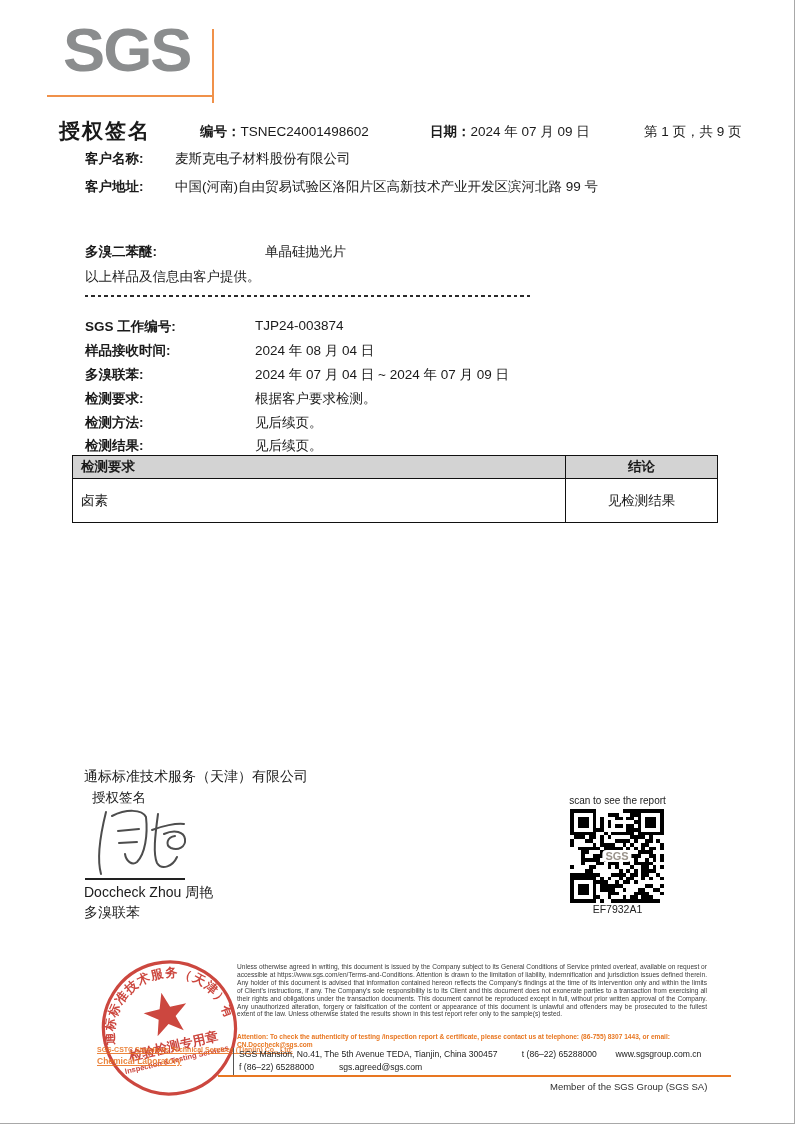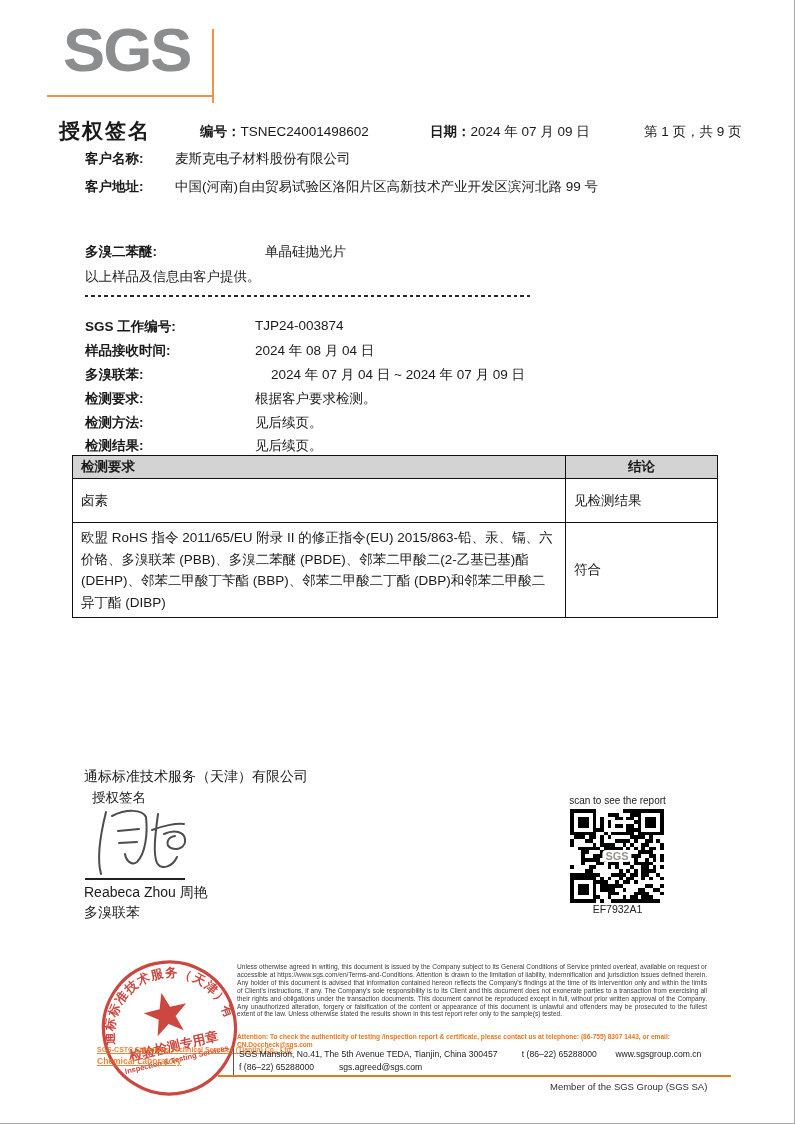--- a/index.html
+++ b/index.html
@@ -29,21 +29,21 @@
               background:repeating-linear-gradient(90deg,#2a2a2a 0 3.5px, transparent 3.5px 6.5px); }
 
   
   .rtable { position:absolute; left:72px; top:455px; width:646px; border-collapse:collapse;
             font-size:13.5px; }
   .rtable th, .rtable td { border:1.5px solid #111; padding:2px 8px; }
   .rtable th { background:#d3d3d3; font-weight:bold; height:23px; }
   .rtable th.c1 { text-align:left; }
   .rtable th.c2 { width:152px; }
   .rtable td.req { text-align:left; line-height:21.5px; padding:4px 8px; }
-  .rtable td.concl { text-align:left; }
+  .rtable td.concl { text-align:center; }
   .rtable tr.r1 td { height:44px; }
 
   
   .sig-company { position:absolute; left:84px; top:768px; font-size:14px; }
   .sig-auth { position:absolute; left:92px; top:789px; font-size:13.5px; }
   .sig-image { position:absolute; left:82px; top:800px; }
   .sig-line { position:absolute; left:85px; top:878px; width:100px; height:2px; background:#222; }
   .sig-name { position:absolute; left:84px; top:884px; font-size:14px; }
   .sig-role { position:absolute; left:84px; top:904px; font-size:14px; }
 
@@ -113,21 +113,21 @@
   <div class="row-abs" style="left:85px; top:318px;">
     <span class="lbl">SGS 工作编号:</span>
     <span style="position:absolute; left:170px; width:460px;">TJP24-003874</span>
   </div>
   <div class="row-abs" style="left:85px; top:342px;">
     <span class="lbl">样品接收时间:</span>
     <span style="position:absolute; left:170px; width:460px;">2024 年 08 月 04 日</span>
   </div>
   <div class="row-abs" style="left:85px; top:366px;">
     <span class="lbl">多溴联苯:</span>
-    <span style="position:absolute; left:186px; width:460px;">2024 年 07 月 04 日 ~ 2024 年 07 月 09 日</span>
+    <span style="position:absolute; left:170px; width:460px;">2024 年 07 月 04 日 ~ 2024 年 07 月 09 日</span>
   </div>
   <div class="row-abs" style="left:85px; top:390px;">
     <span class="lbl">检测要求:</span>
     <span style="position:absolute; left:170px; width:460px;">根据客户要求检测。</span>
   </div>
   <div class="row-abs" style="left:85px; top:414px;">
     <span class="lbl">检测方法:</span>
     <span style="position:absolute; left:170px; width:460px;">见后续页。</span>
   </div>
   <div class="row-abs" style="left:85px; top:437px;">
@@ -137,43 +137,39 @@
 
   <table class="rtable">
     <tbody>
         <tr>
       <th class="c1">检测要求</th>
       <th class="c2">结论</th>
     </tr>
     <tr class="r1">
       <td class="req">卤素</td>
       <td class="concl">见检测结果</td>
-    </tr>
-    <tr>
-      <td class="req">欧盟 RoHS 指令 2011/65/EU 附录 II 的修正指令(EU) 2015/863-铅、汞、镉、六价铬、多溴联苯 (PBB)、多溴二苯醚 (PBDE)、邻苯二甲酸二(2-乙基已基)酯 (DEHP)、邻苯二甲酸丁苄酯 (BBP)、邻苯二甲酸二丁酯 (DBP)和邻苯二甲酸二异丁酯 (DIBP)</td>
-      <td class="concl">符合</td>
     </tr>
   </tbody>
     </table>
 
   <div class="sig-company">通标标准技术服务（天津）有限公司</div>
   <div class="sig-auth">授权签名</div>
   <svg class="sig-image" width="130" height="80" viewBox="0 0 110 80">
     <g fill="none" stroke="#4d4d4d" stroke-width="2" stroke-linecap="round">
       <path d="M14,12 C9,32 4,56 9,74"></path>
       <path d="M20,16 C34,9 50,9 54,17 C56,35 53,54 45,62 C40,66 34,61 33,54"></path>
       <path d="M26,31 L47,29"></path>
       <path d="M27,43 L45,42"></path>
       <path d="M66,14 C63,36 61,54 65,63 C70,71 81,66 85,57"></path>
       <path d="M60,30 C70,26 84,23 92,24"></path>
       <path d="M72,34 C83,29 92,32 93,39 C94,47 86,51 79,48 C73,45 75,37 83,36"></path>
     </g>
   </svg>
   <div class="sig-line"></div>
-  <div class="sig-name">Reabeca Zhou 周艳</div>
+  <div class="sig-name">Doccheck Zhou 周艳</div>
   <div class="sig-role">多溴联苯</div>
 
   <div class="qr-caption">scan to see the report</div>
   <div class="qr-wrap">
     <div class="qr-grid" id="qr-grid">
         <i style="grid-area: 1 / 1;"></i>
         <i style="grid-area: 1 / 2;"></i>
         <i style="grid-area: 1 / 3;"></i>
         <i style="grid-area: 1 / 4;"></i>
         <i style="grid-area: 1 / 5;"></i>

